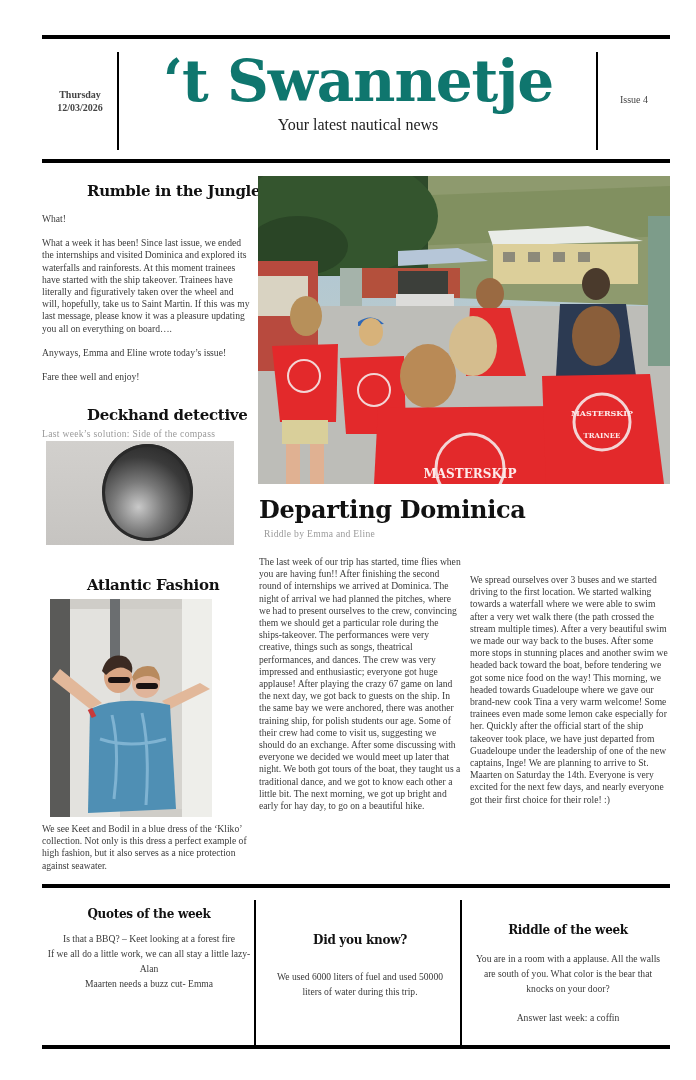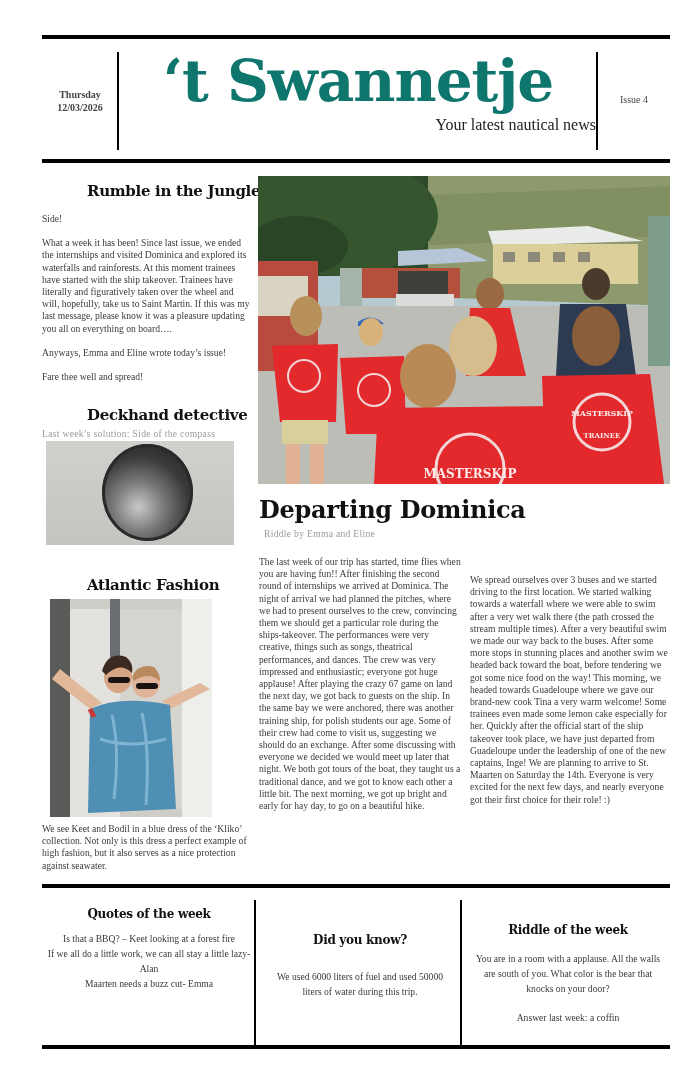--- a/index.html
+++ b/index.html
@@ -5,21 +5,21 @@
   * { box-sizing: border-box; margin: 0; padding: 0; }
   html, body { width: 696px; height: 1080px; background: #ffffff; overflow: hidden; }
   body { position: relative; font-family: "Liberation Serif", "DejaVu Serif", serif; color: #333; }
 
   .rule { position: absolute; left: 42px; width: 628px; background: #000; }
   .vline { position: absolute; width: 2px; background: #000; }
 
   
   .date { position: absolute; left: 42px; width: 76px; top: 88px; text-align: center; font-size: 10px; line-height: 13px; color: #444; font-weight: bold; }
   .title { position: absolute; left: 120px; width: 476px; top: 48px; text-align: center; font-family: "DejaVu Serif", serif; font-weight: bold; font-size: 58px; line-height: 66px; color: #0f766e; letter-spacing: -1px; }
-  .tagline { position: absolute; left: 120px; width: 476px; top: 116px; text-align: right; font-size: 16px; color: #222; }
+  .tagline { position: absolute; left: 120px; width: 476px; top: 116px; text-align: center; font-size: 16px; color: #222; }
   .issue { position: absolute; left: 598px; width: 72px; top: 94px; text-align: center; font-size: 10px; color: #444; }
 
   h2.sec { font-family: "DejaVu Serif", serif; font-weight: bold; color: #111; letter-spacing: -0.3px; }
   .sec-left { position: absolute; left: 42px; font-size: 15px; margin-left: 45px; }
 
   .body-text { font-size: 9.6px; line-height: 12.2px; color: #3a3a3a; }
   .left-col { position: absolute; left: 42px; width: 210px; }
 
   .caption-grey { font-size: 9.6px; color: #9a9a9a; letter-spacing: 0.3px; }
 
@@ -54,24 +54,24 @@
 </div>
 <div class="vline" style="left:117px;top:52px;height:98px;"></div>
 <h1 class="title">‘t Swannetje</h1>
 <div class="tagline">Your latest nautical news</div>
 <div class="vline" style="left:596px;top:52px;height:98px;"></div>
 <div class="issue">Issue 4</div>
 <div class="rule" style="top:159px;height:4px;"></div>
 
 <h2 class="sec sec-left" style="top:182px;">Rumble in the Jungle</h2>
 <div class="left-col body-text" style="top:213px;">
-  <p style="margin-bottom:12px;">Side!</p>
+  <p style="margin-bottom:12px;">What!</p>
   <p style="margin-bottom:12px;">What a week it has been! Since last issue, we ended the internships and visited Dominica and explored its waterfalls and rainforests. At this moment trainees have started with the ship takeover. Trainees have literally and figuratively taken over the wheel and will, hopefully, take us to Saint Martin. If this was my last message, please know it was a pleasure updating you all on everything on board….</p>
   <p style="margin-bottom:12px;">Anyways, Emma and Eline wrote today’s issue!</p>
-  <p>Fare thee well and spread!</p>
+  <p>Fare thee well and enjoy!</p>
 </div>
 
 <h2 class="sec sec-left" style="top:406px;">Deckhand detective</h2>
 <div class="left-col caption-grey" style="top:428px;">Last week’s solution: Side of the compass</div>
 <div class="photo coin-photo">
   <div class="coin"></div>
 </div>
 
 <h2 class="sec sec-left" style="top:576px;">Atlantic Fashion</h2>
 <div class="photo fashion-photo">

